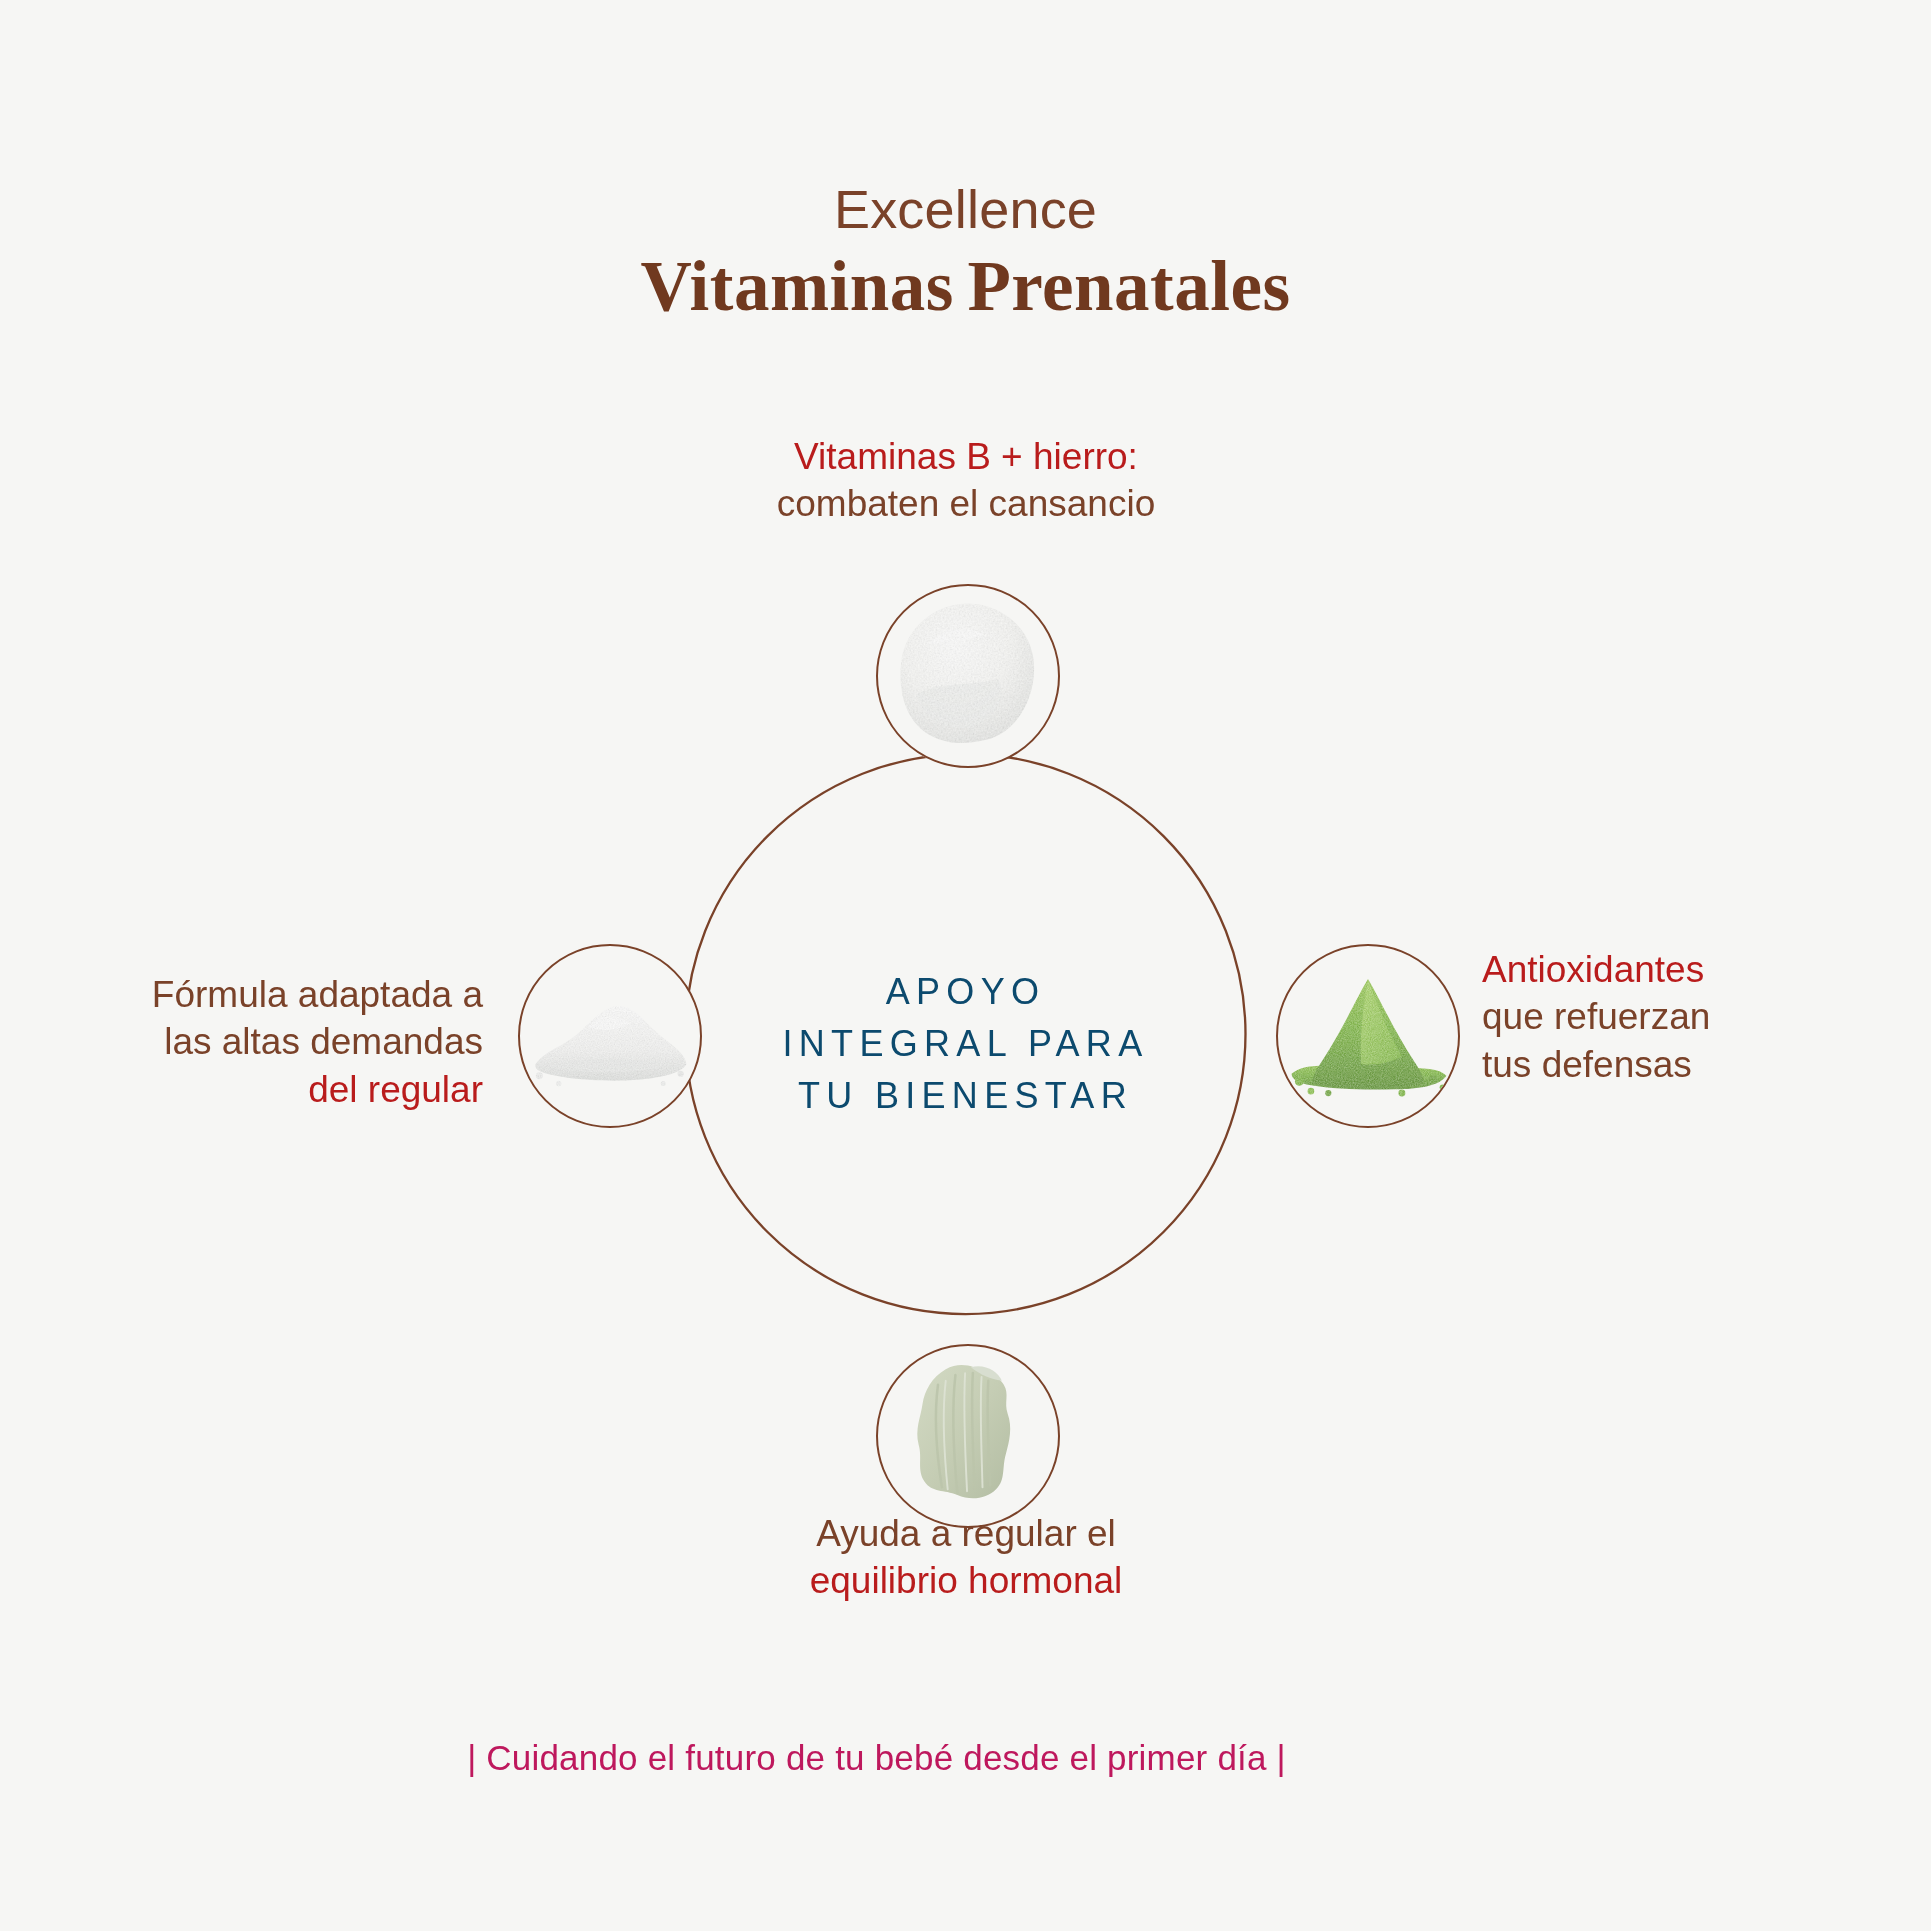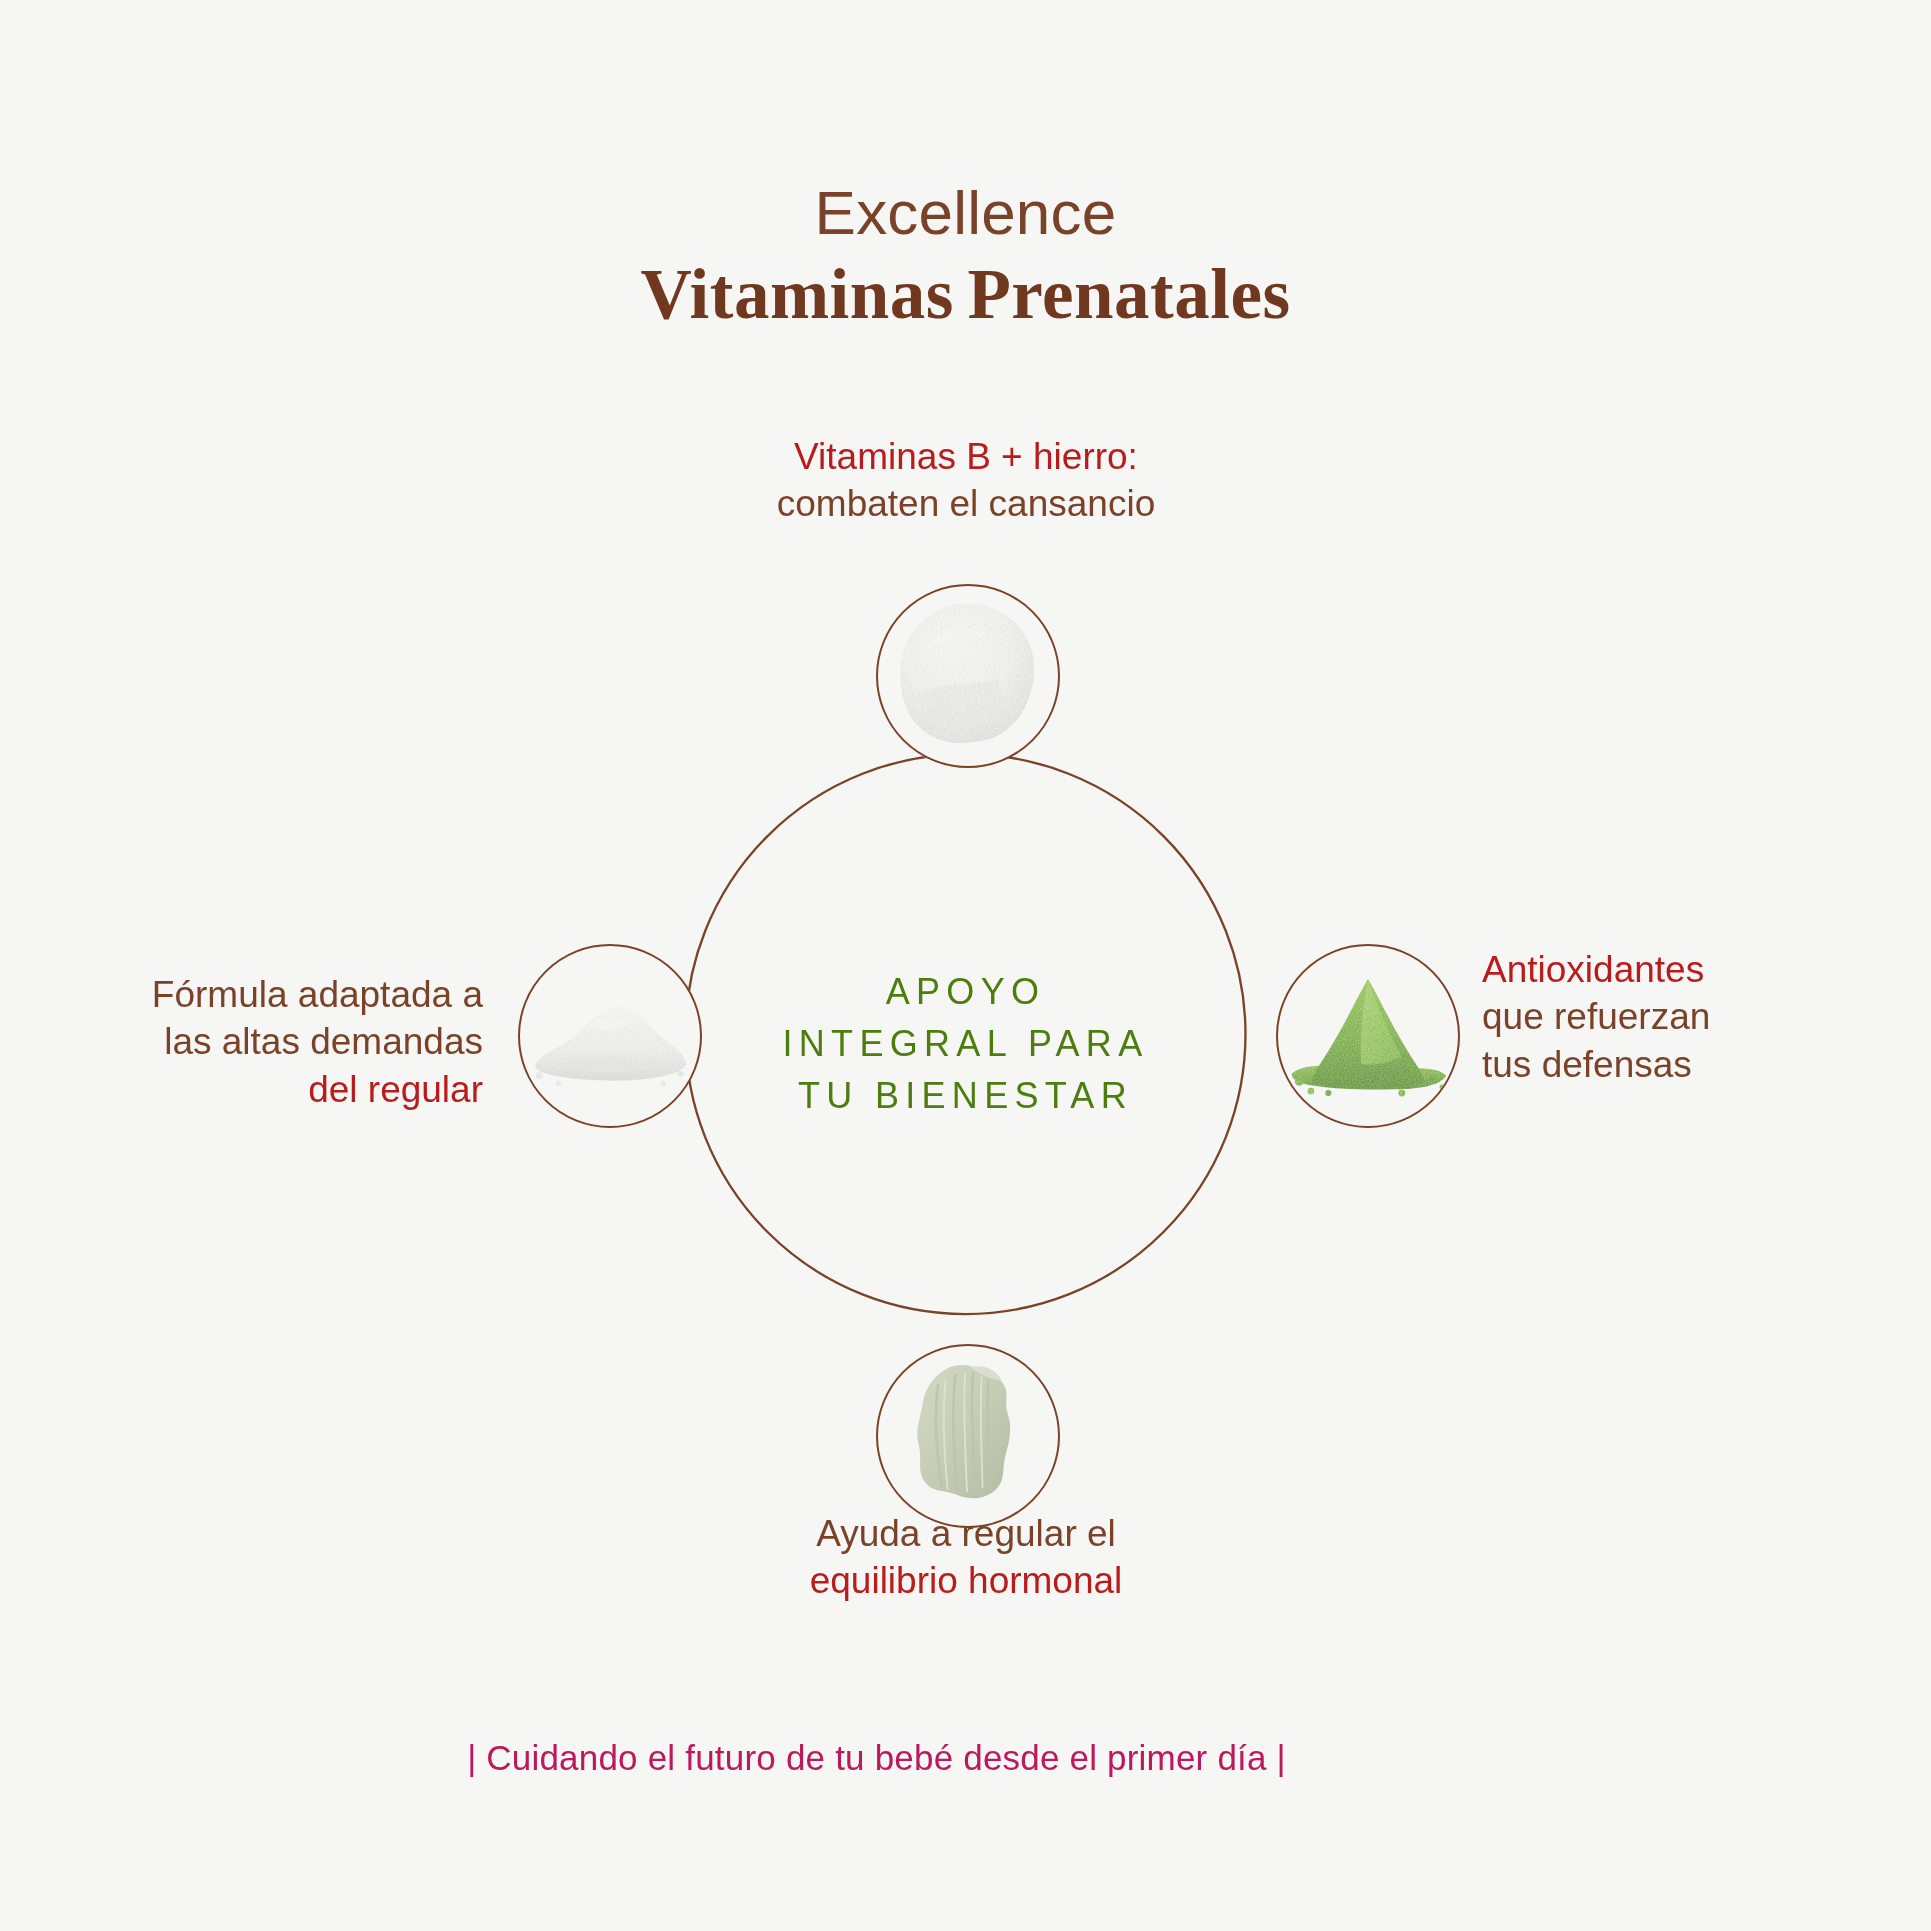--- a/index.html
+++ b/index.html
@@ -28,21 +28,21 @@
   .title-block {
     position: absolute;
     top: 182px;
     left: 0;
     width: 1931px;
     text-align: center;
     line-height: 1;
   }
   .title-eyebrow {
     font-family: "Liberation Sans", sans-serif;
-    font-size: 62px;
+    font-size: 54px;
     font-weight: 400;
     letter-spacing: 0.2px;
     color: #7a4229;
     display: block;
   }
   .title-main {
     display: block;
     margin-top: 15.4px;
     font-family: "Liberation Serif", serif;
     font-size: 71px;
@@ -86,21 +86,21 @@
   .center-text {
     position: absolute;
     left: 676px;
     top: 966px;
     width: 579px;
     text-align: center;
     font-size: 36px;
     letter-spacing: 6.3px;
     line-height: 1.45;
     font-weight: 400;
-    color: #4d7c0f;
+    color: #0c4a6e;
   }
 
   
   .label {
     position: absolute;
     font-size: 37px;
     line-height: 1.28;
     color: #7a4229;
     font-weight: 400;
   }

